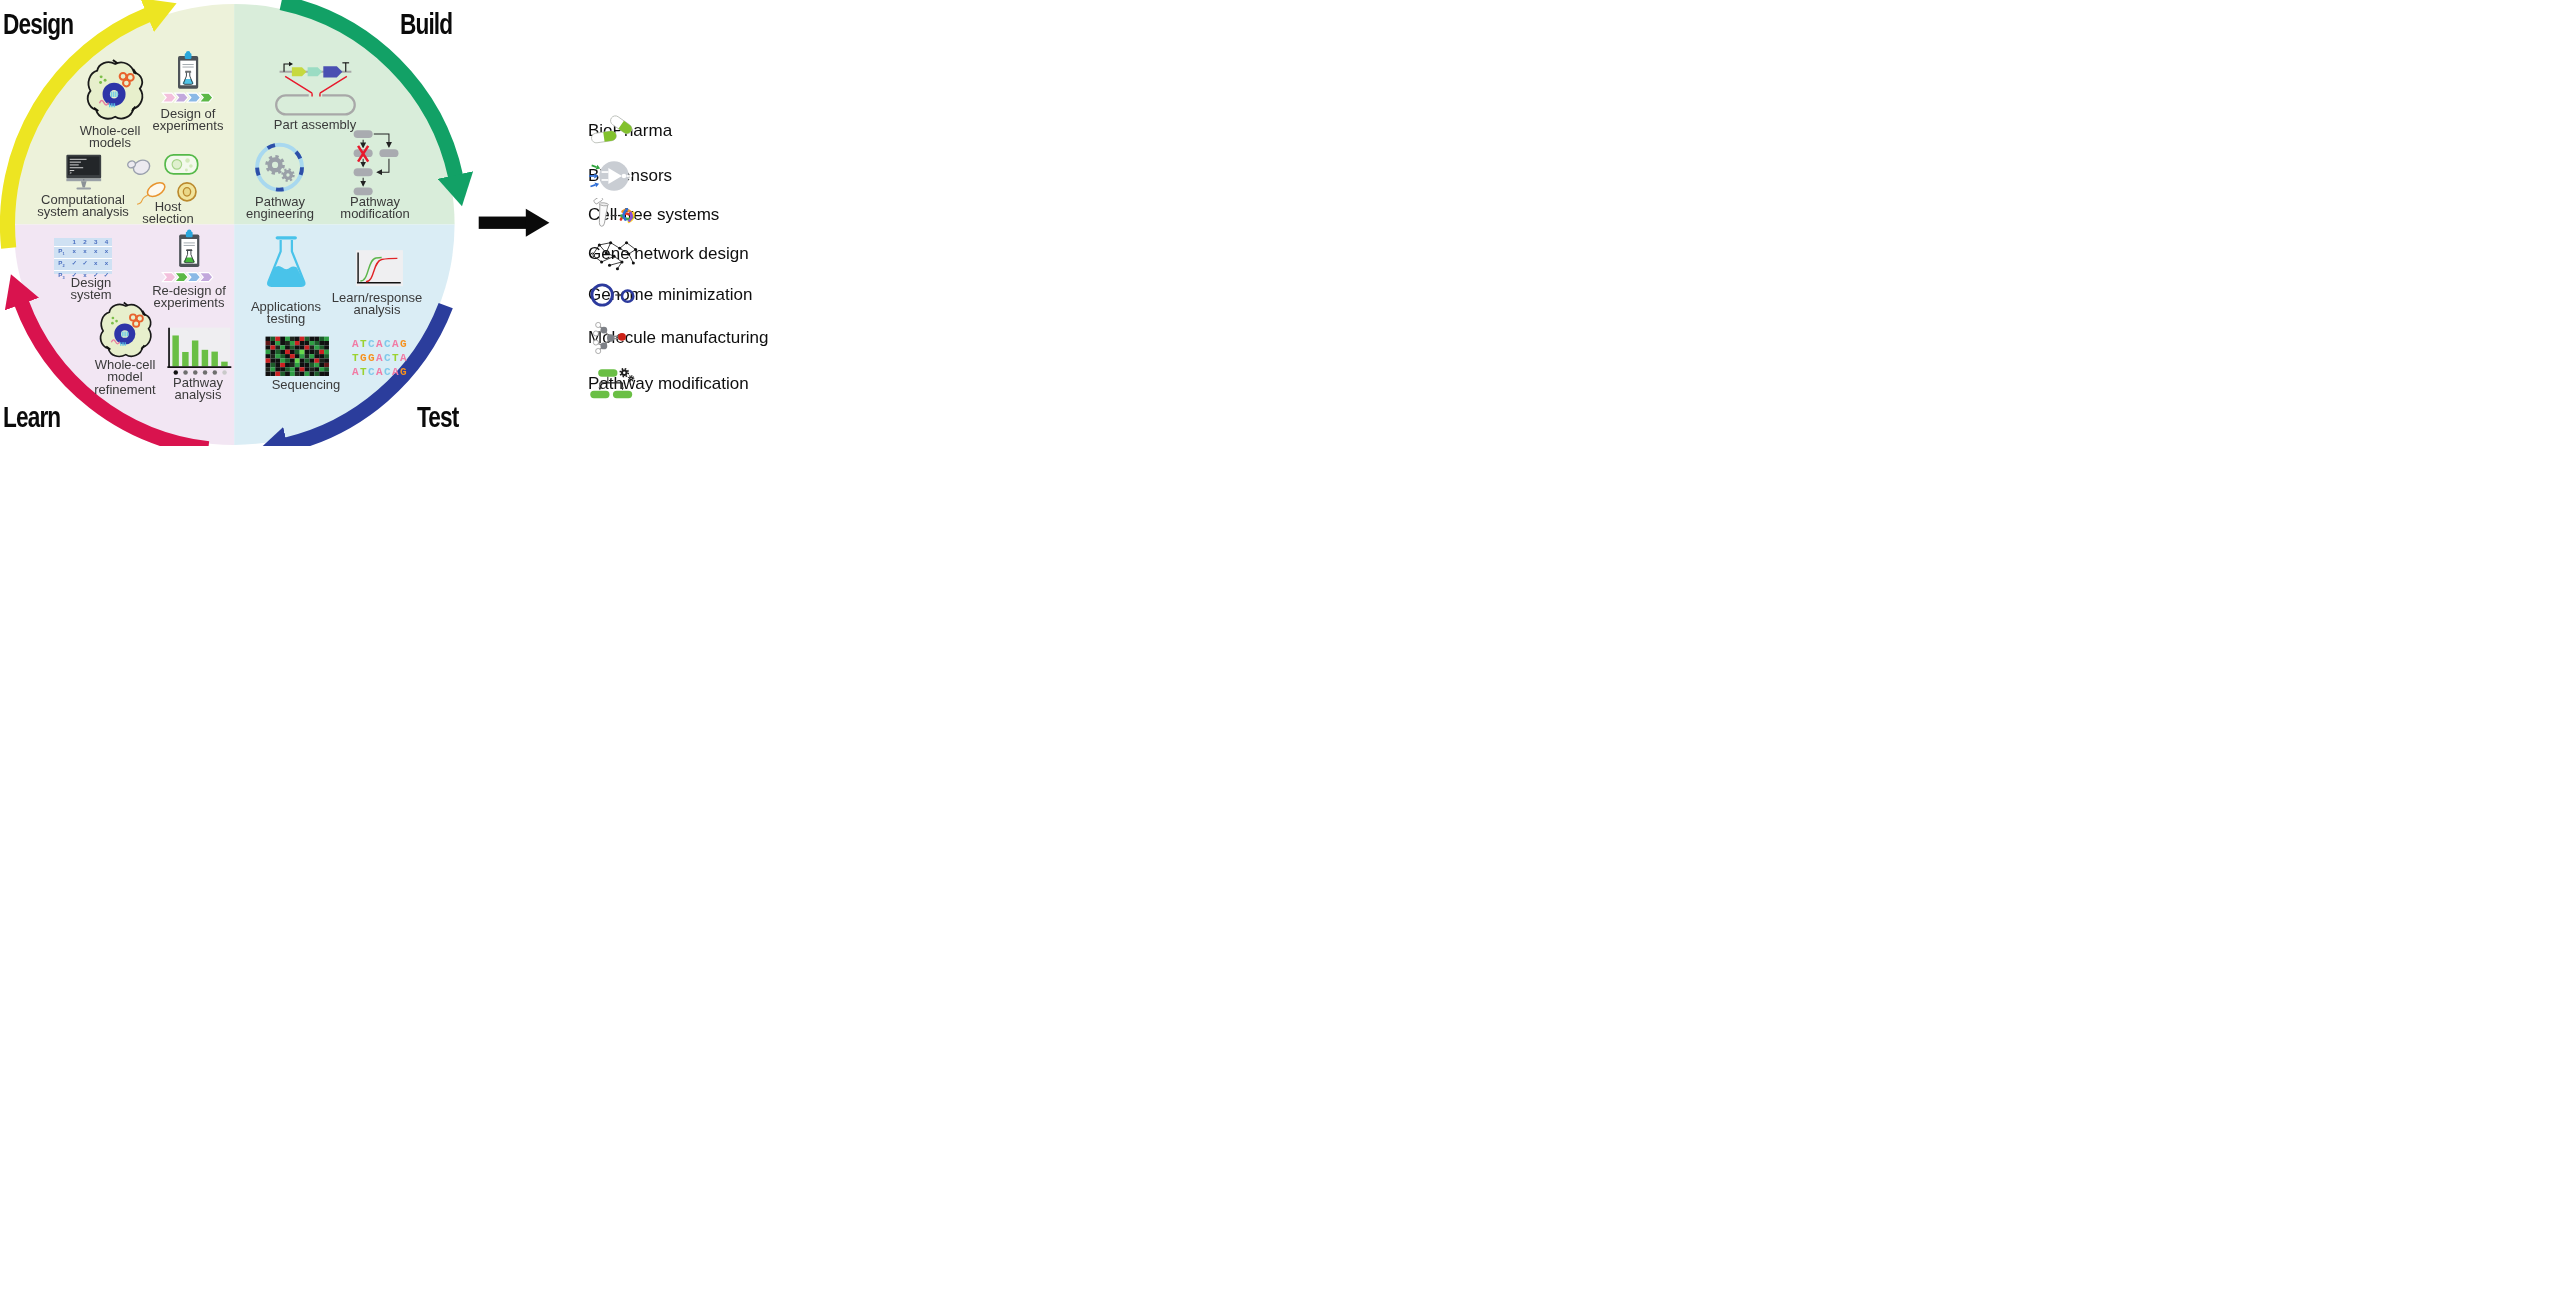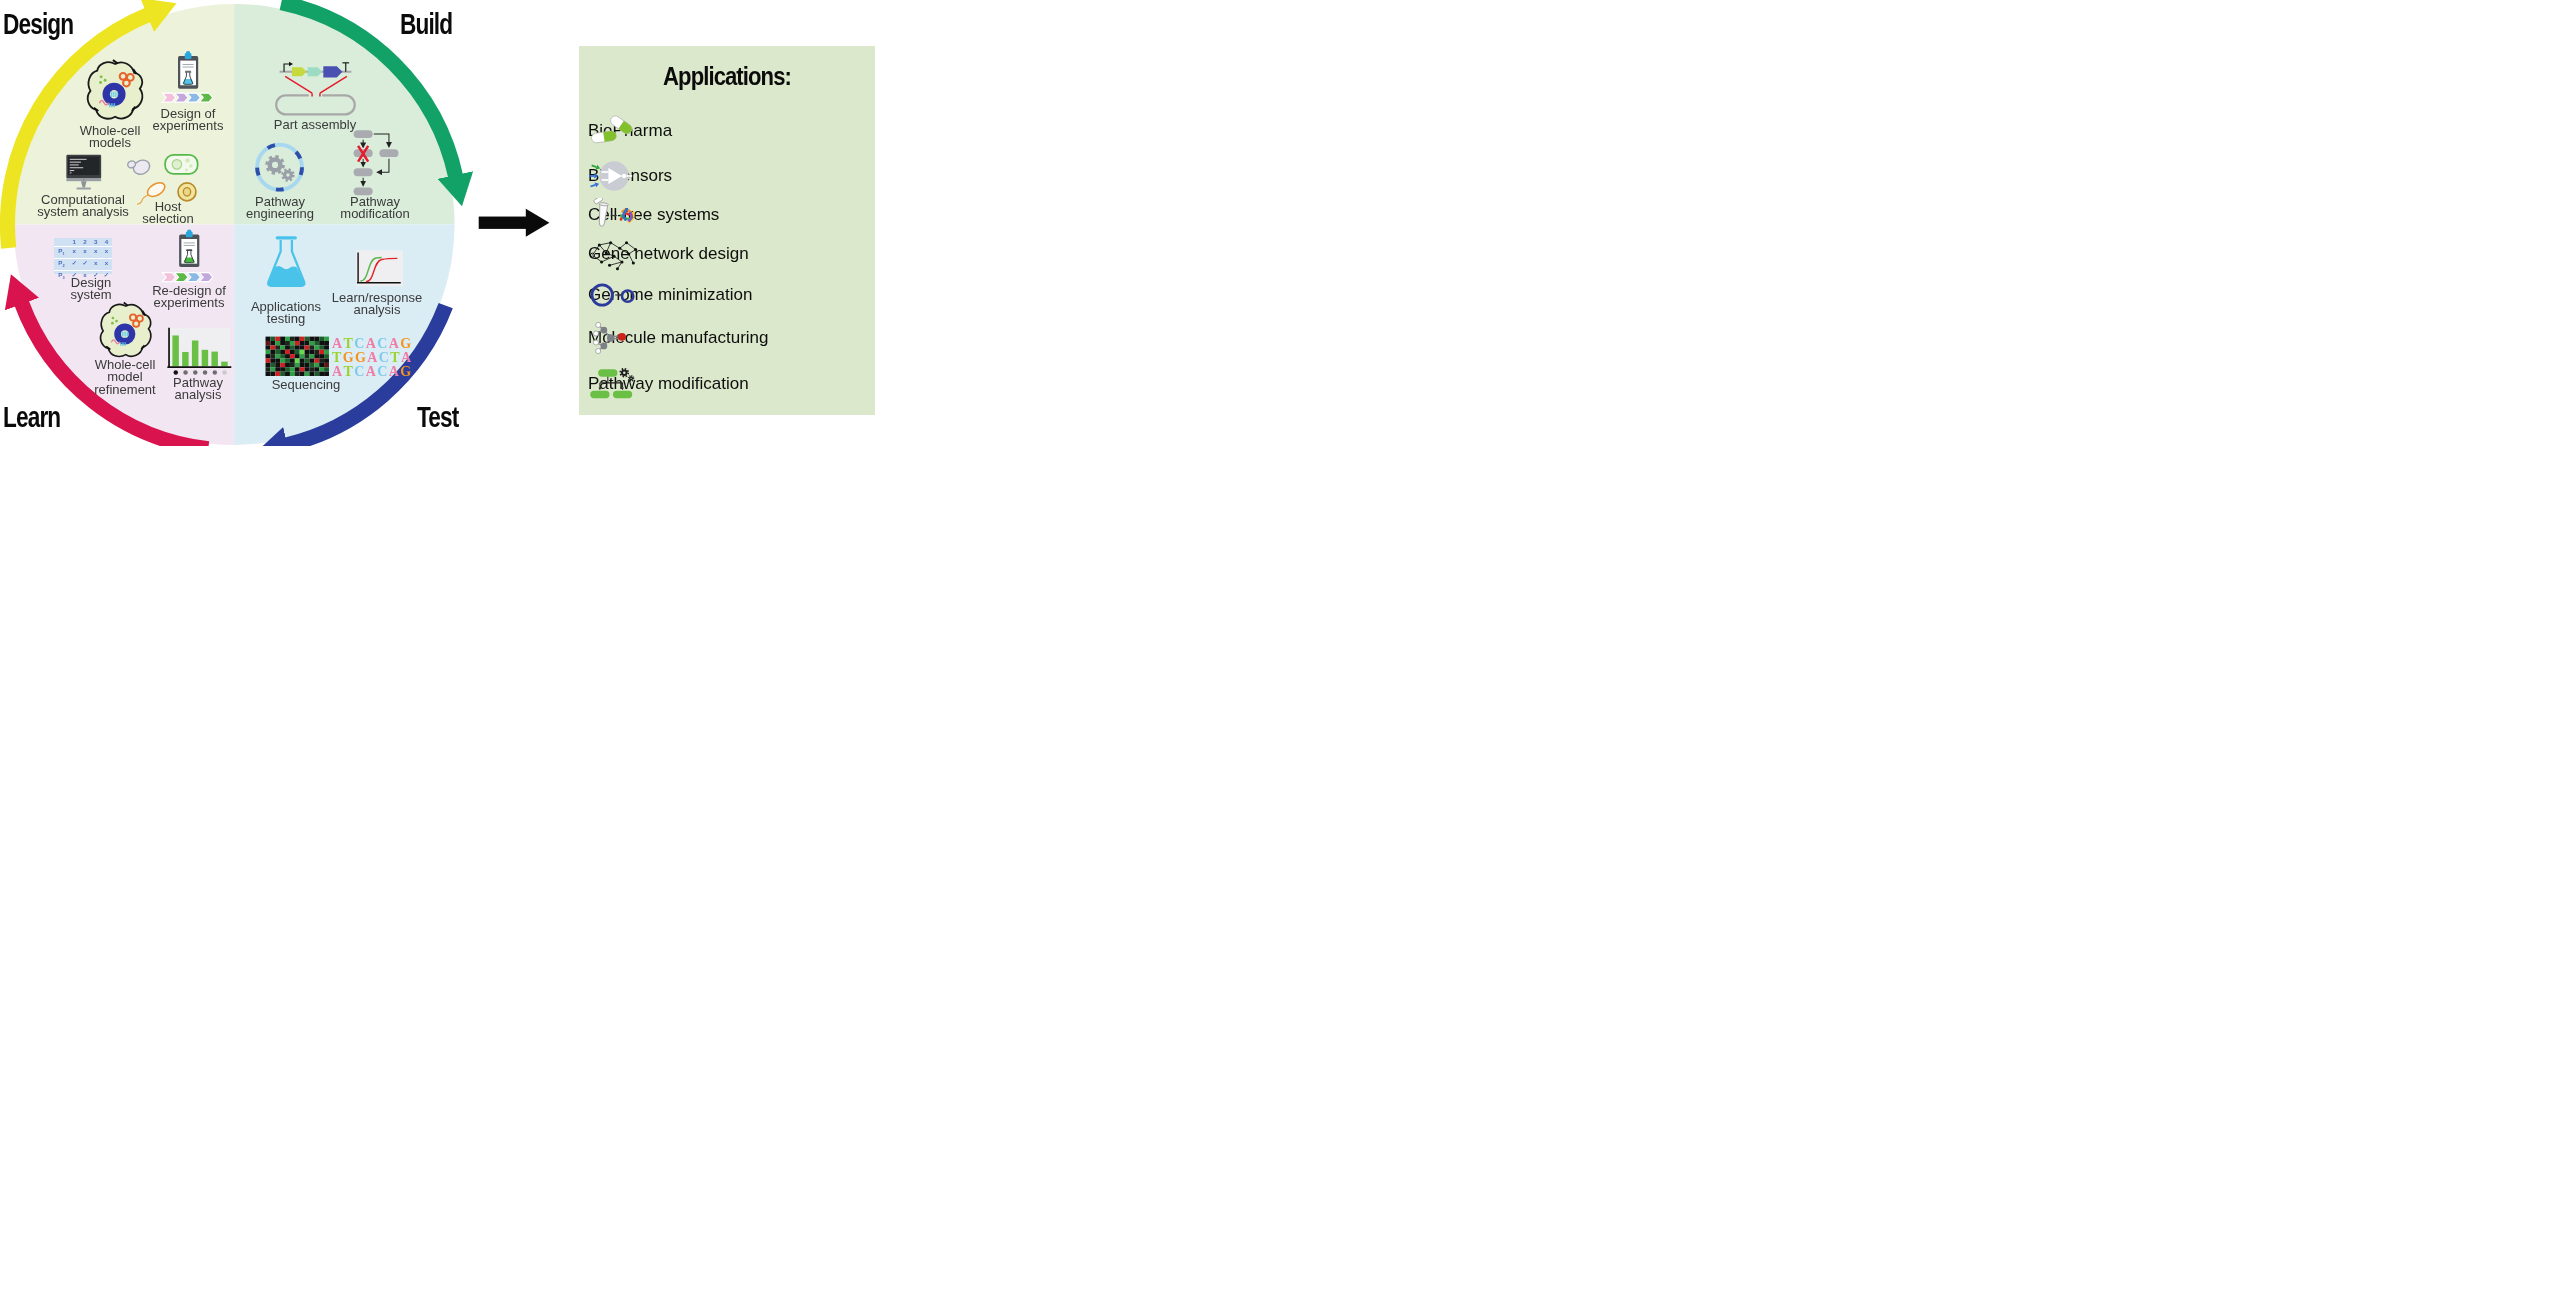--- a/index.html
+++ b/index.html
@@ -10,21 +10,21 @@
          transform:scaleX(.78);transform-origin:left top;white-space:nowrap;}
   .lbl{position:absolute;transform:translateX(-50%);text-align:center;font-size:13px;
        line-height:12.3px;color:#3a3a3a;white-space:nowrap;}
   .panel{position:absolute;left:579px;top:46px;width:296px;height:369px;background:#dbe8cb;}
   .apps-title{position:absolute;top:14.6px;left:0;width:100%;text-align:center;font-size:26px;
               font-weight:800;color:#0b0b0b;letter-spacing:-1.1px;transform:scaleX(.85);}
   .app-row{position:absolute;left:588px;width:281px;height:34px;display:flex;align-items:center;gap:9px;}
   .app-icon{flex:0 0 49px;height:34px;}
   .app-label{font-size:17px;color:#0e0e0e;}
   .seqbox{position:absolute;left:332px;top:337px;}
-  .seqline{font-family:Liberation Serif, serif;font-weight:bold;font-size:14px;line-height:14px;}
+  .seqline{font-family:Liberation Mono, monospace;font-weight:bold;font-size:11px;line-height:14px;margin-left:20px;}
   .seqline span{margin-right:1.4px;}
   #rules-grid{position:absolute;left:54px;top:238px;width:58px;height:36px;background:#cfe1f3;
       display:grid;grid-template-columns:15px 10.7px 10.7px 10.7px 10.7px;align-content:space-evenly;
       font-weight:bold;color:#4a6fc0;font-size:6.2px;}
   #rules-grid span{text-align:center;line-height:7.9px;}
   #rules-grid .bt{border-top:0.9px solid #fff;}
   #rules-grid sub{font-size:3.9px;}
 </style>
 </head>
 <body>
@@ -457,23 +457,20 @@
       <span class="bt">x</span>
       <span class="bt">✓</span>
       <span class="bt">✓</span>
     </div>
 <div class="seqbox">
       <div class="seqline"><span style="color: rgb(241, 124, 165);">A</span><span style="color: rgb(155, 210, 48);">T</span><span style="color: rgb(127, 201, 234);">C</span><span style="color: rgb(241, 124, 165);">A</span><span style="color: rgb(127, 201, 234);">C</span><span style="color: rgb(241, 124, 165);">A</span><span style="color: rgb(246, 146, 30);">G</span></div>
       <div class="seqline"><span style="color: rgb(155, 210, 48);">T</span><span style="color: rgb(246, 146, 30);">G</span><span style="color: rgb(246, 146, 30);">G</span><span style="color: rgb(241, 124, 165);">A</span><span style="color: rgb(127, 201, 234);">C</span><span style="color: rgb(155, 210, 48);">T</span><span style="color: rgb(241, 124, 165);">A</span></div>
       <div class="seqline"><span style="color: rgb(241, 124, 165);">A</span><span style="color: rgb(155, 210, 48);">T</span><span style="color: rgb(127, 201, 234);">C</span><span style="color: rgb(241, 124, 165);">A</span><span style="color: rgb(127, 201, 234);">C</span><span style="color: rgb(241, 124, 165);">A</span><span style="color: rgb(246, 146, 30);">G</span></div>
     </div>
 
-<div class="panel">
-  <div class="apps-title">Applications:</div>
-</div>
 
 <div class="app-row" style="top:114px">
   <svg class="app-icon" viewBox="0 0 88 60">
     <g transform="rotate(35 58 18)">
       <rect x="38" y="10" width="42" height="17" rx="8.5" fill="#fff" stroke="#b9bdb6" stroke-width="1.5"></rect>
       <path d="M59,10 h12.5 a8.5,8.5 0 0 1 0,17 H59 Z" fill="#82c12d"></path>
     </g>
     <g transform="rotate(-8 28 40)">
       <rect x="6" y="32" width="44" height="17" rx="8.5" fill="#fff" stroke="#b9bdb6" stroke-width="1.5"></rect>
       <path d="M28,32 h13.5 a8.5,8.5 0 0 1 0,17 H28 Z" fill="#82c12d"></path>

